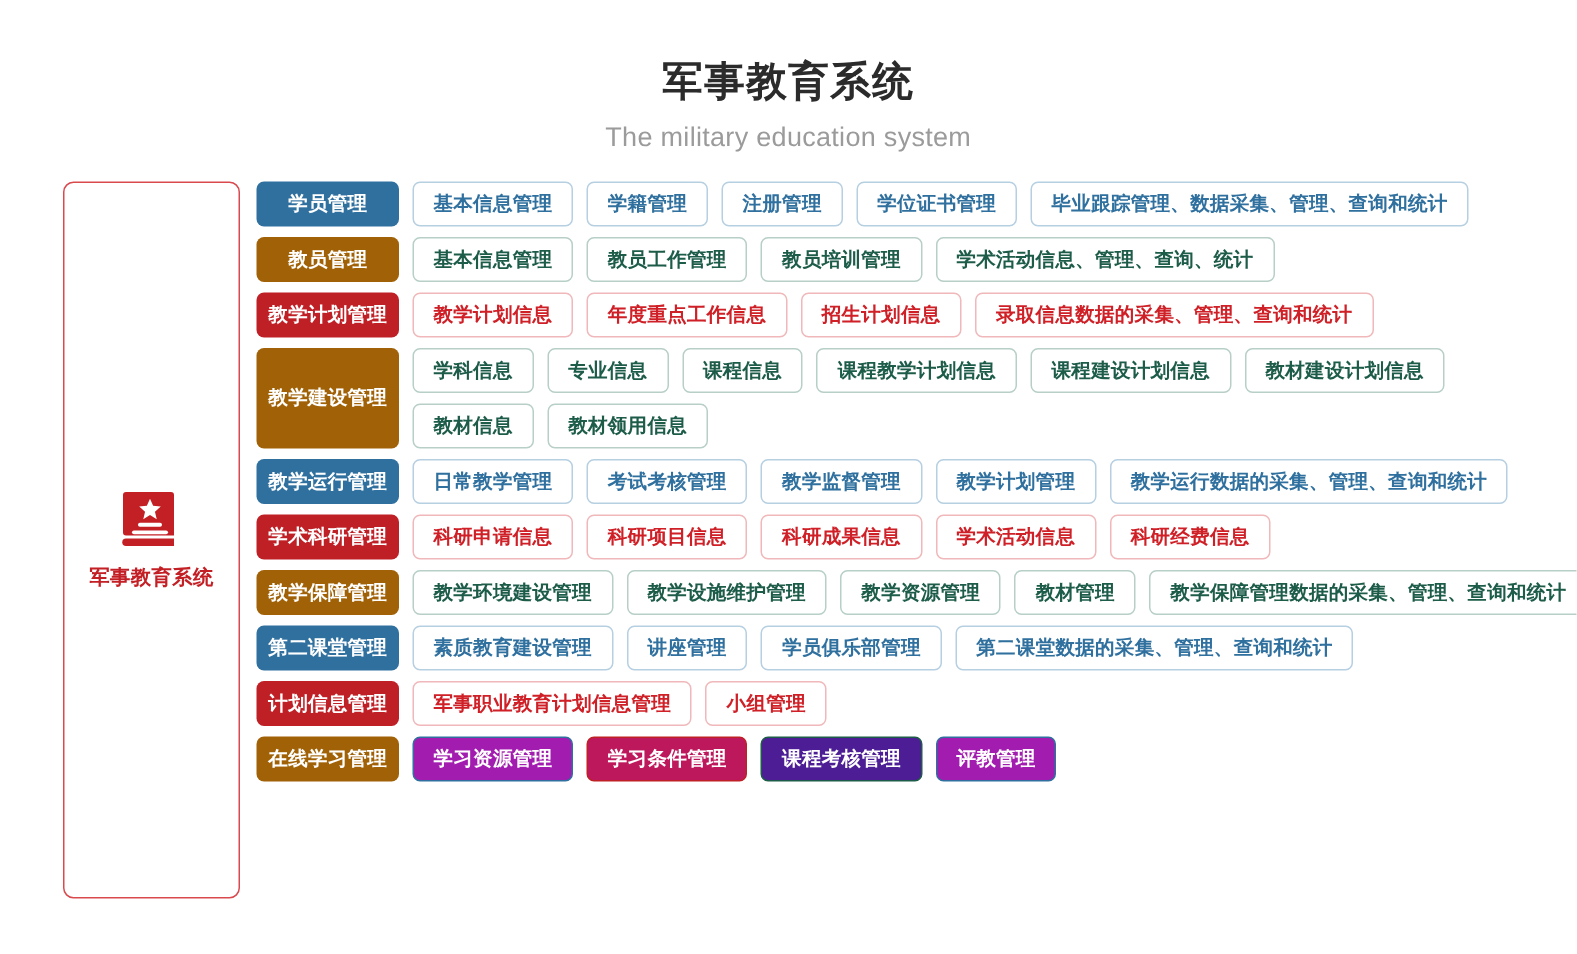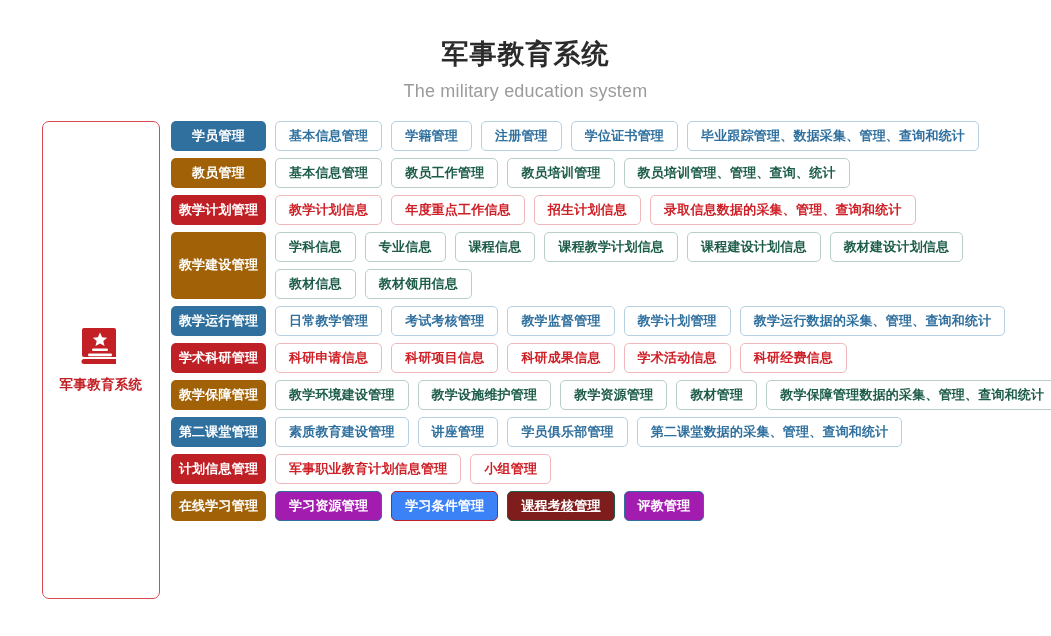--- a/index.html
+++ b/index.html
@@ -147,22 +147,22 @@
     border: 1px solid transparent;
     user-select: none;
   }
   .item-btn:last-child { margin-right: 0; }
 
   .out-blue  { border-color: #b6cfe1; color: #2f709f; }
   .out-green { border-color: #b7cfc7; color: #1d5c49; }
   .out-red   { border-color: #f0b8ba; color: #cf2027; }
 
   .fill-blue  { background: #a21caf; border-color: #2f709f; color: #ffffff; }
-  .fill-green { background: #7f1d1d; border-color: #1d5c49; color: #ffffff; text-decoration: underline; }
-  .fill-red   { background: #3b82f6; border-color: #bf2026; color: #ffffff; }
+  .fill-green { background: #4c1d95; border-color: #1d5c49; color: #ffffff; }
+  .fill-red   { background: #be185d; border-color: #bf2026; color: #ffffff; }
 </style>
 </head>
 <body>
 
 <div class="page">
 
   <div class="header">
     <div class="header-title">军事教育系统</div>
     <div class="header-subtitle">The military education system</div>
   </div>
@@ -195,21 +195,21 @@
             </div>
           </div>
         </div>
         <div class="row">
           <div class="cat-btn cat-green">教员管理</div>
           <div class="items-wrap">
             <div class="items-line">
               <div class="item-btn out-green">基本信息管理</div>
               <div class="item-btn out-green">教员工作管理</div>
               <div class="item-btn out-green">教员培训管理</div>
-              <div class="item-btn out-green">教员培训管理、管理、查询、统计</div>
+              <div class="item-btn out-green">学术活动信息、管理、查询、统计</div>
             </div>
           </div>
         </div>
         <div class="row">
           <div class="cat-btn cat-red">教学计划管理</div>
           <div class="items-wrap">
             <div class="items-line">
               <div class="item-btn out-red">教学计划信息</div>
               <div class="item-btn out-red">年度重点工作信息</div>
               <div class="item-btn out-red">招生计划信息</div>

